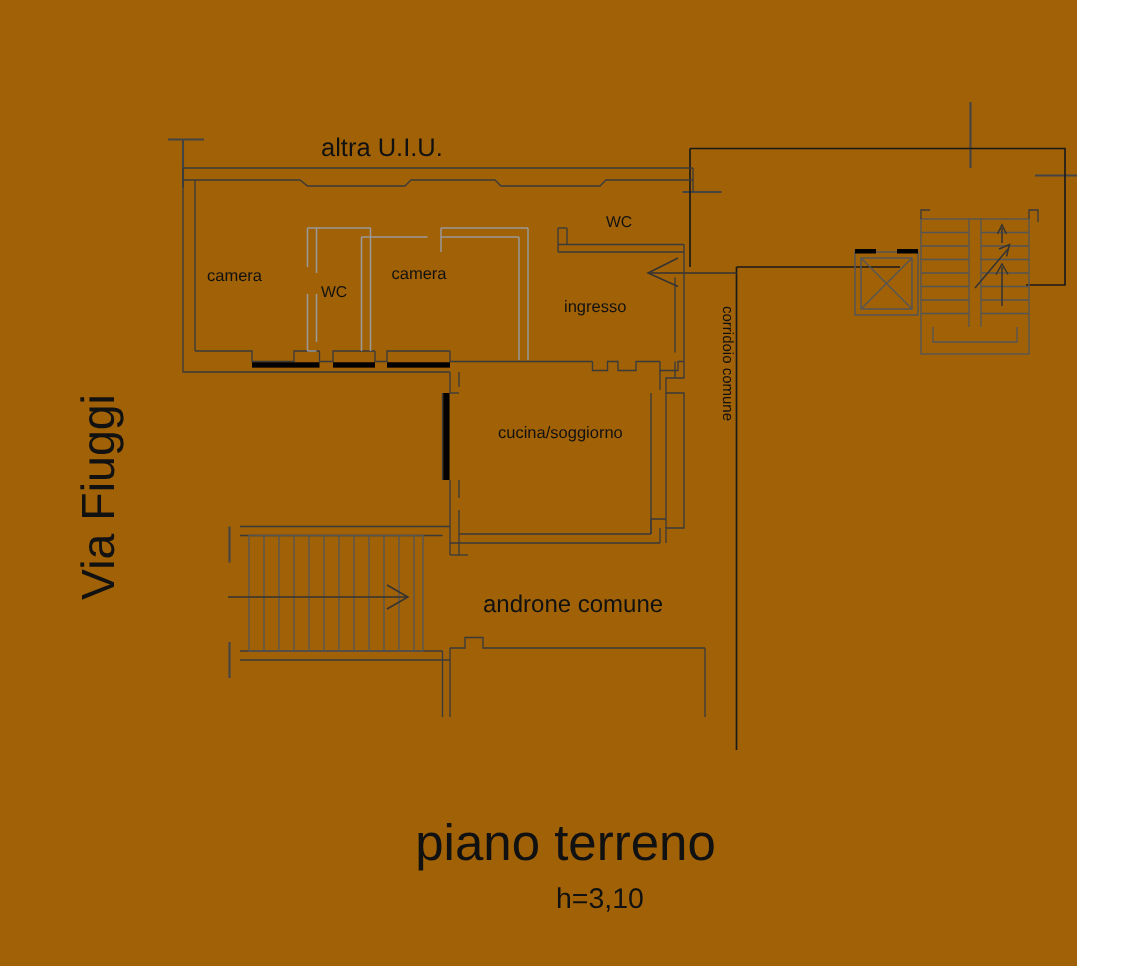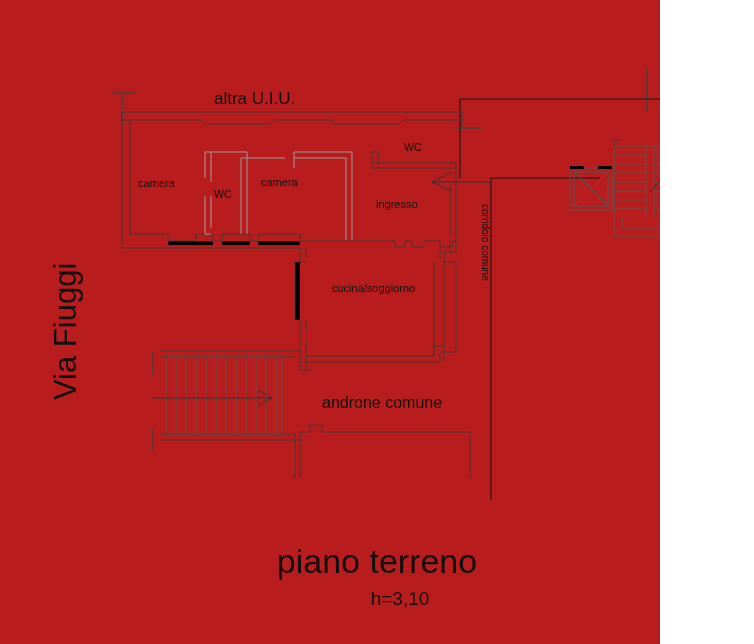--- a/index.html
+++ b/index.html
@@ -2,23 +2,23 @@
 <html><head>
 <meta charset="utf-8">
 <style>
   html, body {
     margin: 0;
     padding: 0;
     background: #ffffff;
   }
   #plan-root {
     position: relative;
-    width: 660px;
+    width: 718px;
     height: 644px;
-    background: #b91c1c;
+    background: #a16207;
     font-family: "Liberation Sans", sans-serif;
     overflow: hidden;
   }
   svg.floorplan {
     position: absolute;
     left: 0;
     top: 0;
     width: 754px;
     height: 644px;
   }

